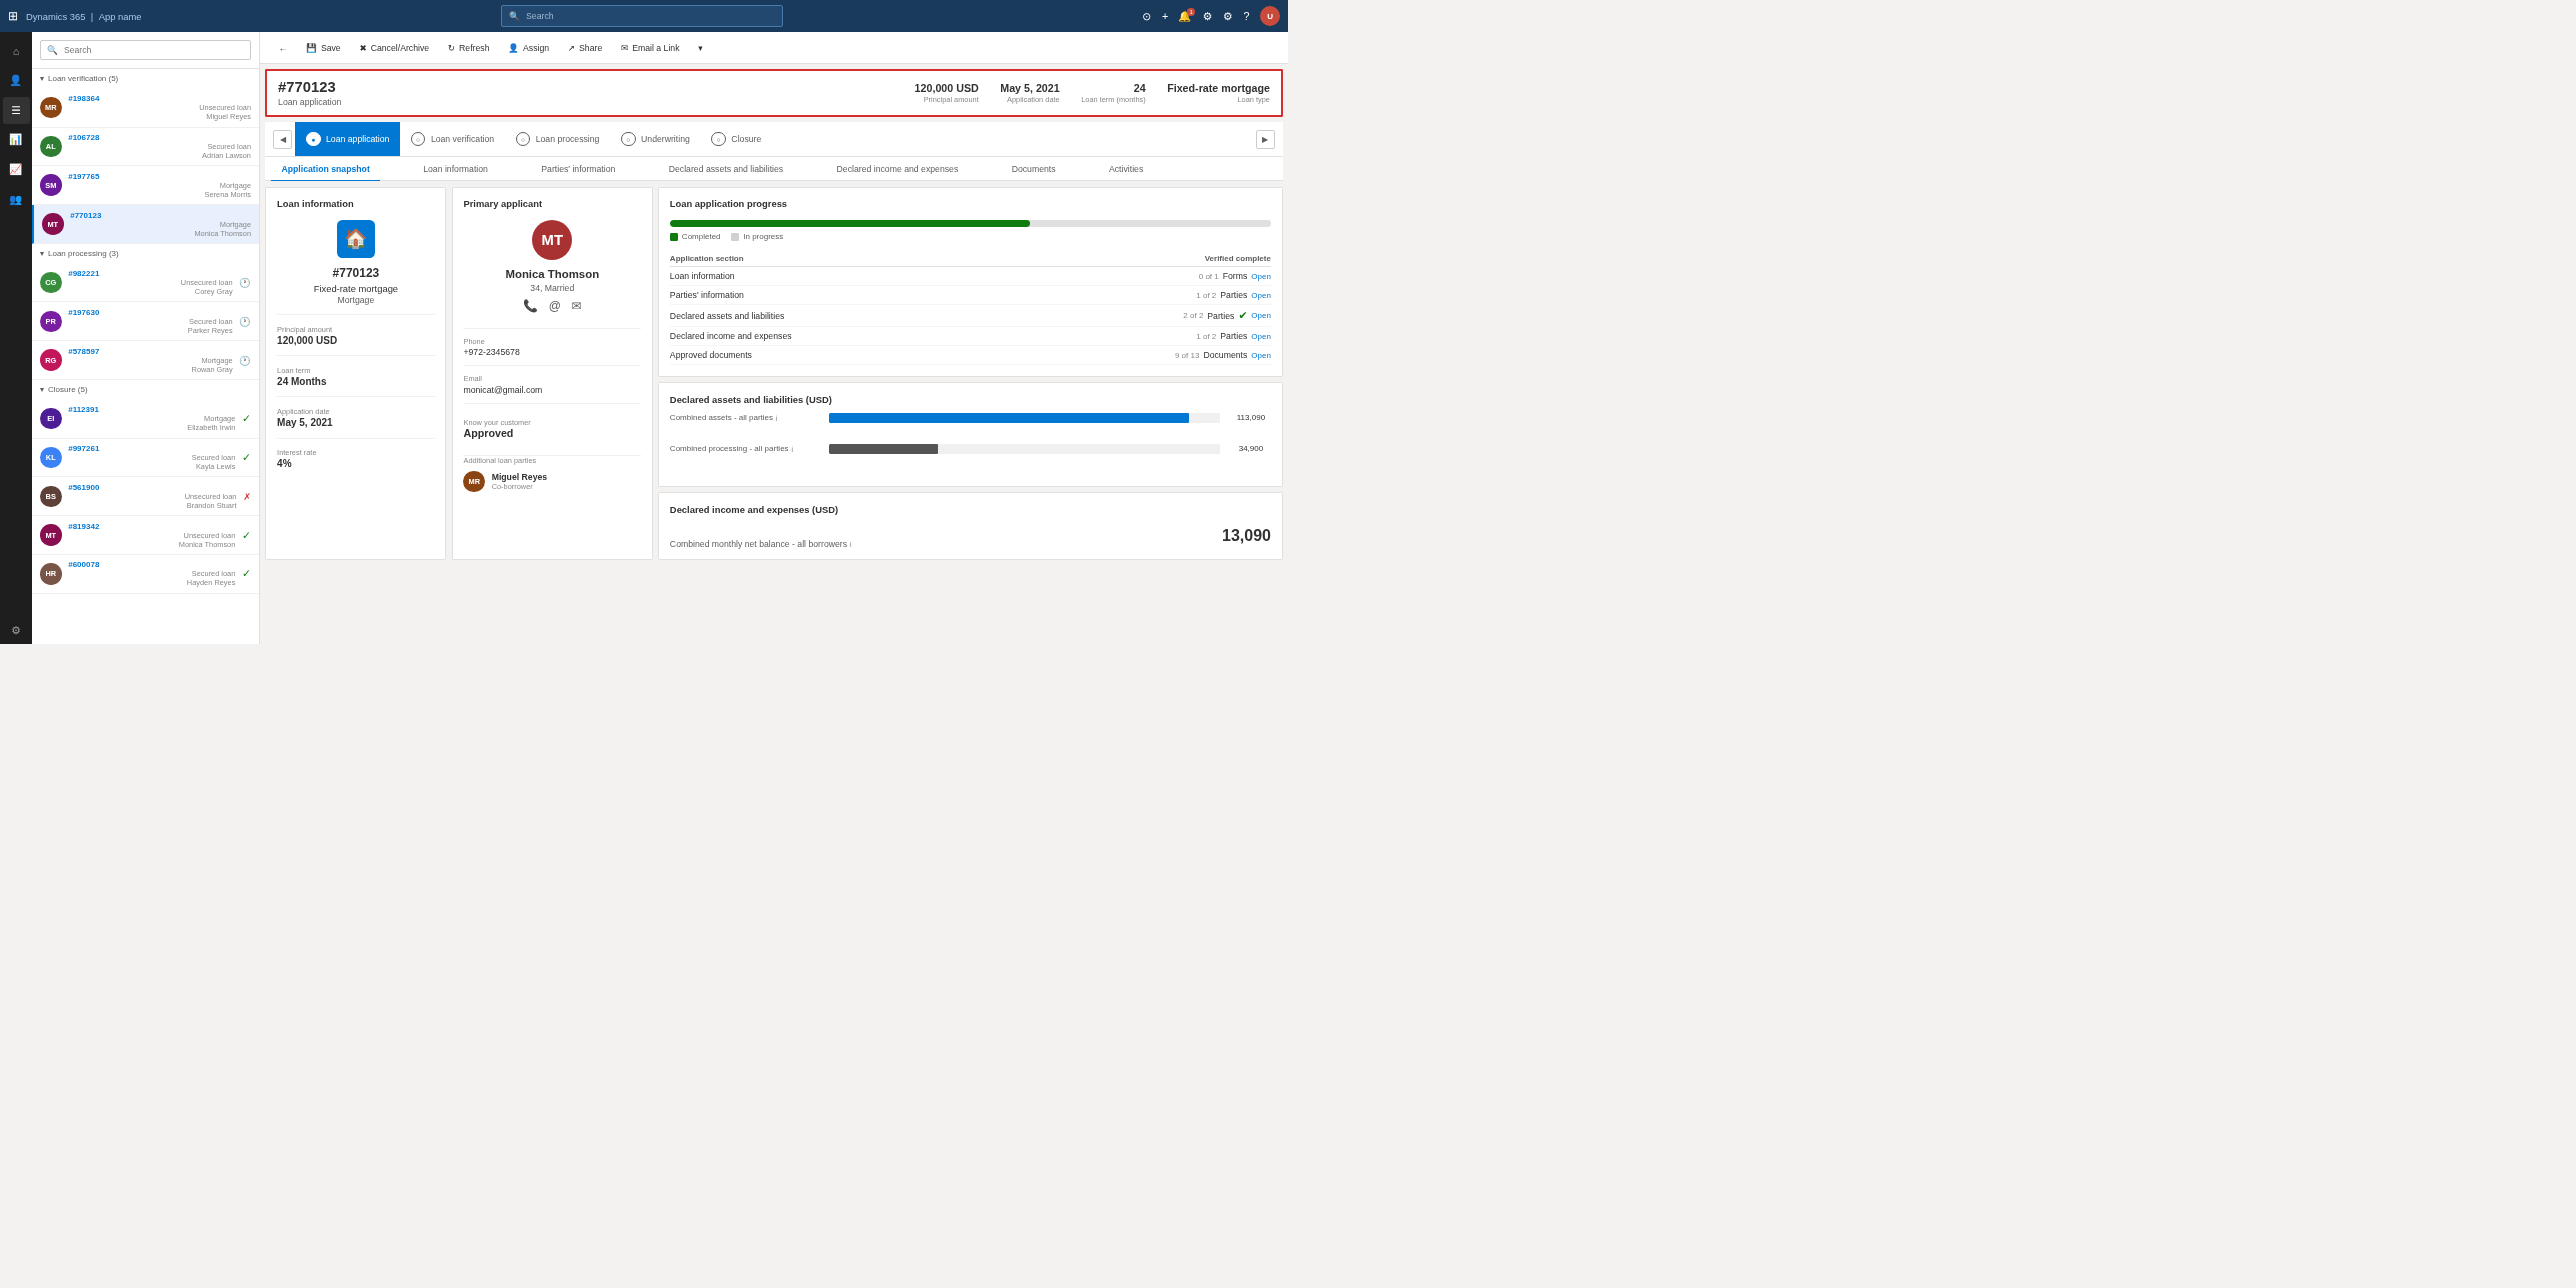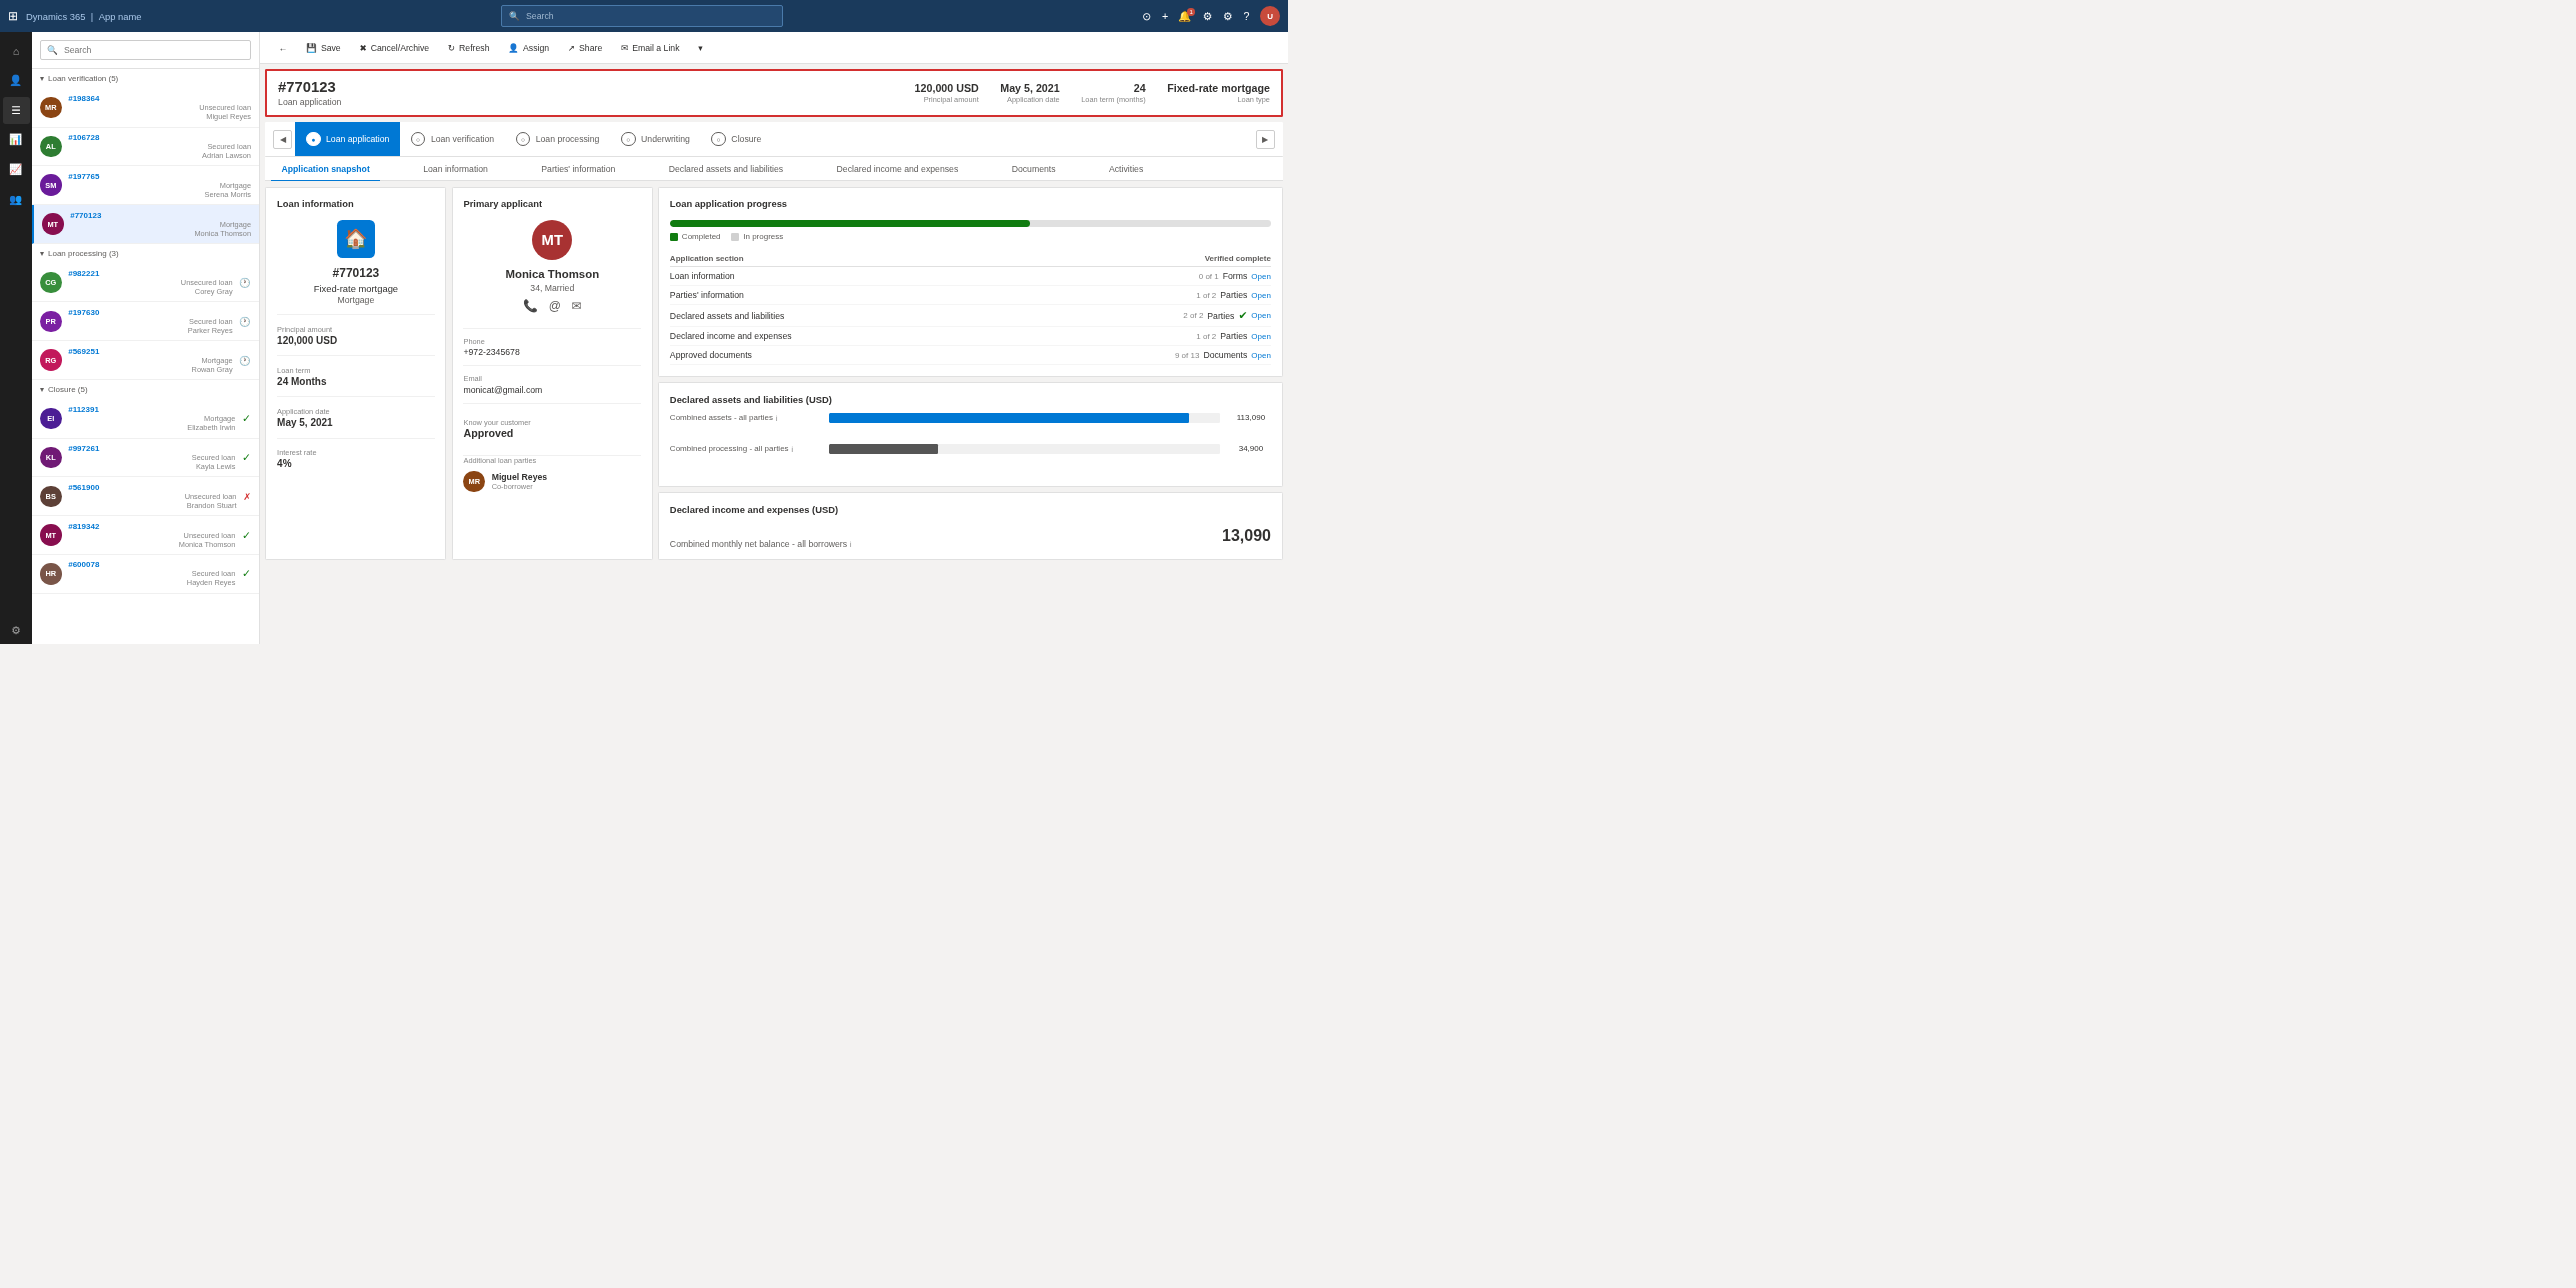--- a/index.html
+++ b/index.html
@@ -243,21 +243,21 @@
           <div class="sidebar-item-id">#197630</div>
           <div class="sidebar-item-type">Secured loan</div>
           <div class="sidebar-item-type">Parker Reyes</div>
         </div>
         <div class="sidebar-item-status">🕐</div>
       </div>
 
       <div class="sidebar-item">
         <div class="sidebar-item-avatar" style="background:#c2185b">RG</div>
         <div class="sidebar-item-info">
-          <div class="sidebar-item-id">#569251</div>
+          <div class="sidebar-item-id">#578597</div>
           <div class="sidebar-item-type">Mortgage</div>
           <div class="sidebar-item-type">Rowan Gray</div>
         </div>
         <div class="sidebar-item-status">🕐</div>
       </div>
 
       <div class="sidebar-group-header">
         <span>▾</span>
         <span>Closure (5)</span>
       </div>
@@ -266,21 +266,21 @@
         <div class="sidebar-item-avatar" style="background:#4c1d95">EI</div>
         <div class="sidebar-item-info">
           <div class="sidebar-item-id">#112391</div>
           <div class="sidebar-item-type">Mortgage</div>
           <div class="sidebar-item-type">Elizabeth Irwin</div>
         </div>
         <div class="sidebar-item-status check-green">✓</div>
       </div>
 
       <div class="sidebar-item">
-        <div class="sidebar-item-avatar" style="background:#701a75">KL</div>
+        <div class="sidebar-item-avatar" style="background:#3b82f6">KL</div>
         <div class="sidebar-item-info">
           <div class="sidebar-item-id">#997261</div>
           <div class="sidebar-item-type">Secured loan</div>
           <div class="sidebar-item-type">Kayla Lewis</div>
         </div>
         <div class="sidebar-item-status check-green">✓</div>
       </div>
 
       <div class="sidebar-item">
         <div class="sidebar-item-avatar" style="background:#5d4037">BS</div>

